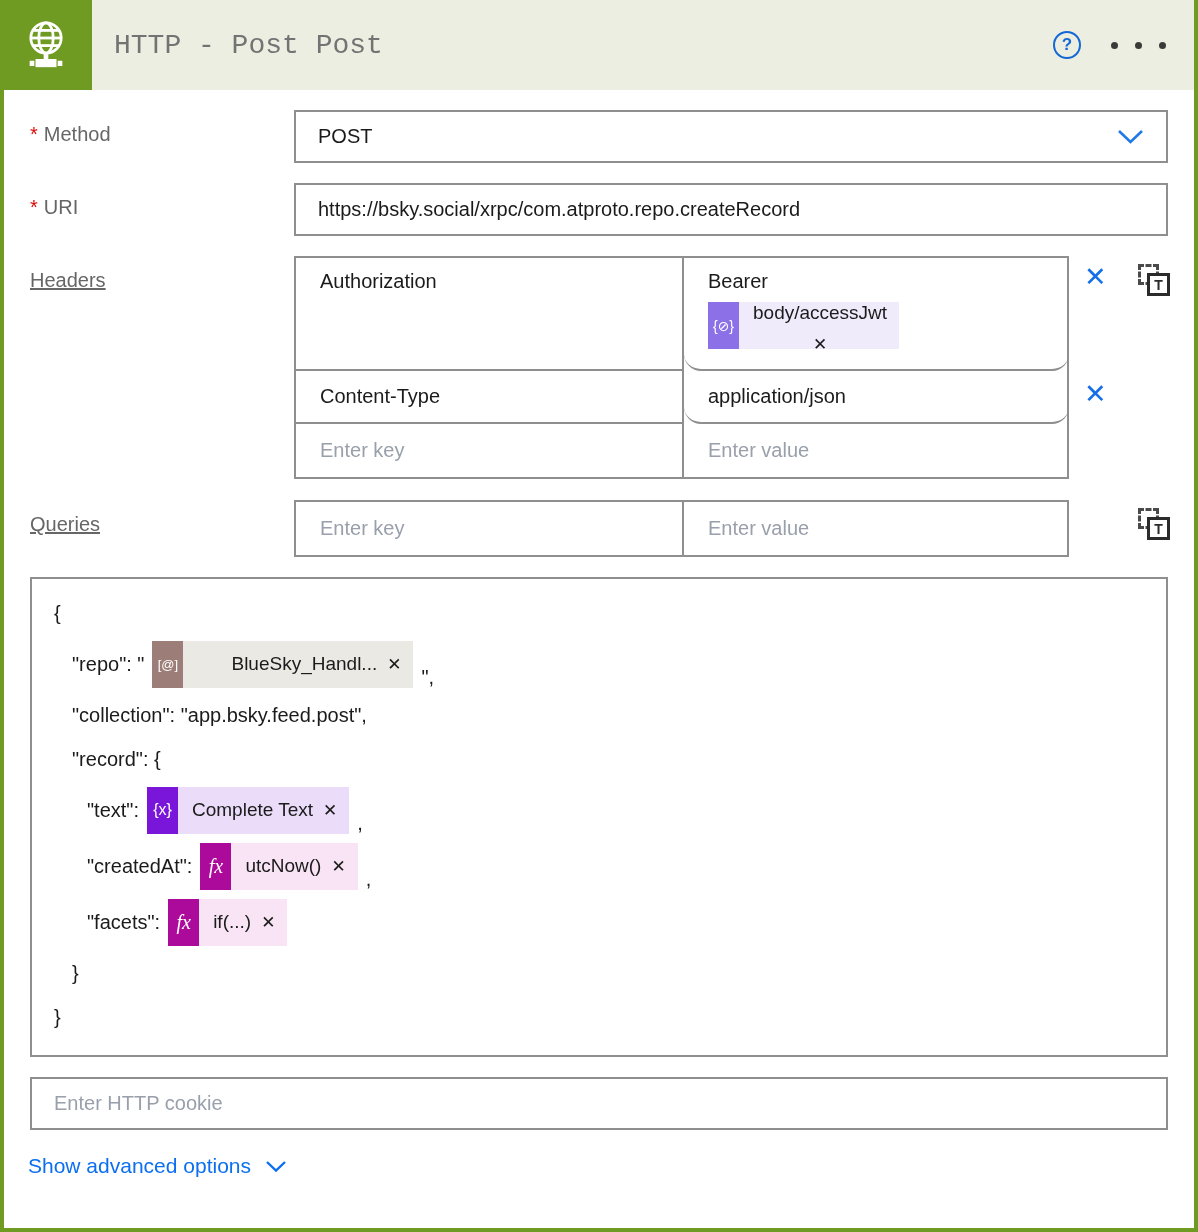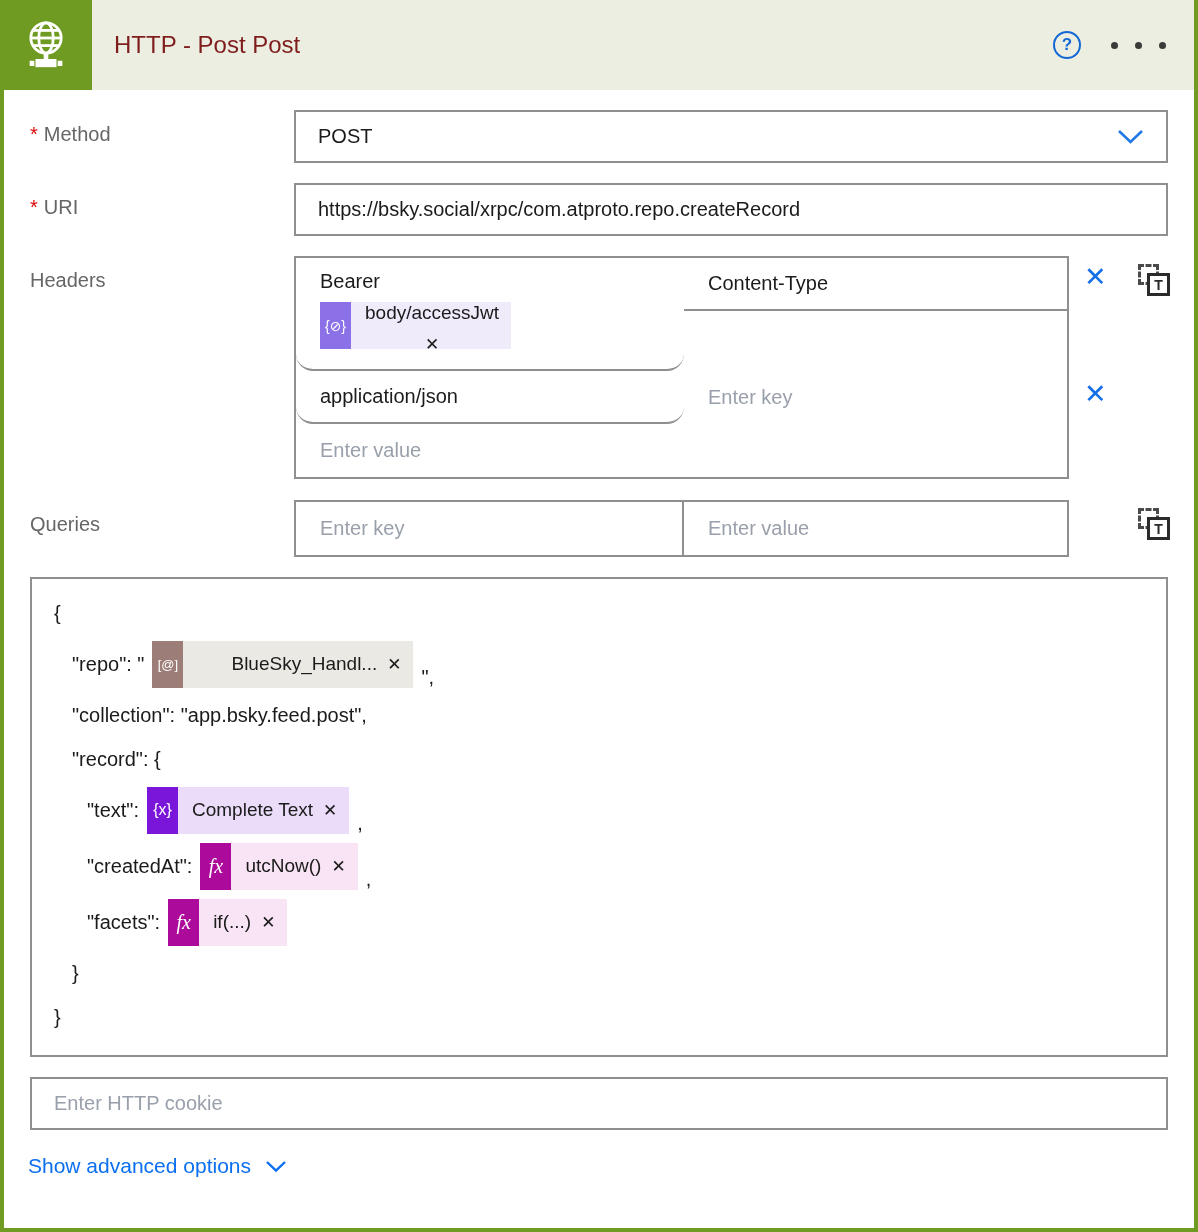--- a/index.html
+++ b/index.html
@@ -20,21 +20,21 @@
     --variable-bg:#ebdcfa;
     --expression-icon:#ac0a9b;
     --expression-bg:#f8e4f4;
   }
   *{box-sizing:border-box;margin:0;padding:0;}
   body{background:#ffffff;font-family:"Liberation Sans","DejaVu Sans",sans-serif;color:var(--text-dark);}
   .card{width:1198px;height:1232px;border:4px solid var(--connector-green);border-top:none;background:#fff;}
   
   .card-header{height:90px;background:var(--header-bg);display:flex;align-items:center;margin:-0px -0px 0 -4px;position:relative;left:0;}
   .icon-tile{width:92px;height:90px;background:var(--connector-green);display:flex;align-items:center;justify-content:center;flex:0 0 92px;}
-  .title{font-size:24px;font-weight:500;color:#7f1d1d;margin-left:22px;flex:1;}
+  .title{font-size:28px;font-weight:500;color:#737373;margin-left:22px;flex:1;font-family:Liberation Mono, monospace;}
   .help-btn{background:none;border:none;cursor:pointer;margin-right:30px;display:flex;align-items:center;}
   .help-circle{width:28px;height:28px;border:2px solid #1468d6;border-radius:50%;color:#1468d6;display:flex;align-items:center;justify-content:center;font-size:17px;font-weight:700;}
   .menu-btn{background:none;border:none;cursor:pointer;display:flex;gap:17px;margin-right:28px;align-items:center;height:30px;}
   .dot{width:7px;height:7px;border-radius:50%;background:#3b3a39;display:block;}
   
   .card-body{padding:20px 26px 0 26px;}
   .row{display:flex;margin-bottom:20px;}
   .row-label{width:264px;flex:0 0 264px;font-size:20px;color:var(--label-gray);padding-top:13px;}
   .row-label .req{color:var(--required-red);margin-right:6px;}
   .textbox,.combo{flex:1;height:53px;border:2px solid var(--border-gray);font-size:20px;color:var(--text-dark);padding:0 22px;background:#fff;}
@@ -76,21 +76,21 @@
   
   .body-box{flex:1;border:2px solid var(--border-gray);padding:12px 20px 16px 22px;font-size:20px;}
   .jline{display:flex;align-items:center;min-height:44px;}
   .jline.pilled{min-height:54px;margin:2px 0;}
   .ind1{padding-left:18px;}
   .ind2{padding-left:33px;}
   .jprefix{margin-right:8px;}
   .jsuffix{align-self:flex-end;padding-bottom:2px;margin-left:8px;}
   
   .advanced{margin:24px 0 0 -2px;display:flex;align-items:center;gap:14px;color:var(--link-blue);font-size:21px;cursor:pointer;width:fit-content;}
-  .label-top{padding-top:13px;}
+  .label-top{padding-top:13px;text-decoration:underline;}
 </style>
 </head>
 <body>
 
 <div class="card">
 
   <div class="card-header">
     <div class="icon-tile">
       <svg width="56" height="56" viewBox="0 0 48 48">
         <g stroke="#ffffff" stroke-width="2.4" fill="none">
@@ -137,20 +137,21 @@
       <div class="row-label">
         <span class="req">*</span><span>URI</span>
       </div>
       <input class="textbox" type="text" value="https://bsky.social/xrpc/com.atproto.repo.createRecord" style="">
     </div>
 
     <div class="row" style="margin-bottom:21px;">
       <div class="row-label label-top">Headers</div>
       <div class="kv-wrap">
         <div class="kv-table">
+          <div class="kv-cell tall">Authorization</div>
           <div class="kv-cell tall last-col">
             <div class="hdr-value-top">Bearer</div>
             <span class="pill dynamic">
               <span class="pill-icon">{⊘}</span>
               <span class="pill-body">
                 <span>body/accessJwt</span>
                 <span class="pill-close">✕</span>
               </span>
             </span>
           </div>

